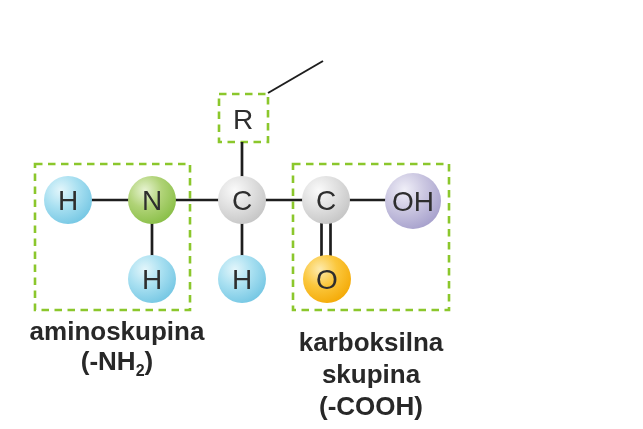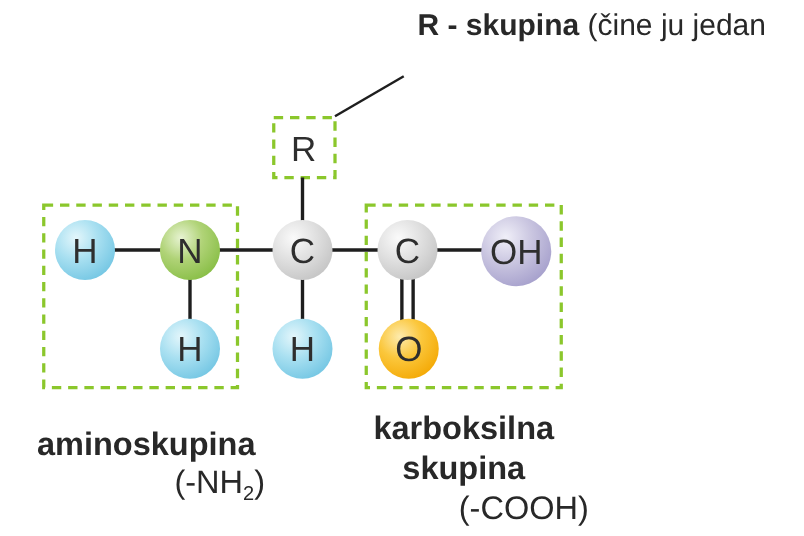--- a/index.html
+++ b/index.html
@@ -16,23 +16,23 @@
   .note{
     position:absolute;left:334px;top:6px;
     font-size:24px;line-height:29.5px;color:#282828;
     white-space:nowrap;
   }
   .note b{font-weight:bold;}
   .grp-label{
     position:absolute;text-align:center;color:#282828;
   }
   .grp-label .title{font-weight:bold;font-size:26px;}
-  .amino-label{left:22px;top:340px;width:190px;line-height:30px;font-size:26px;}
+  .amino-label{left:22px;top:316px;width:190px;line-height:30px;font-size:26px;}
   .carboxyl-label{left:271px;top:326px;width:200px;line-height:32px;font-size:26px;}
-  .formula{font-weight:normal;font-size:26px;text-align:right;}
+  .formula{font-weight:bold;font-size:26px;}
   .formula sub{font-size:16px;}
   .atom-letter{
     font-family:"Liberation Sans", sans-serif;
     font-size:28px;fill:#2e2e2e;text-anchor:middle;
   }
 </style>
 </head>
 <body>
 
 <div class="stage">
@@ -114,21 +114,20 @@
     </g>
     <g>
       <circle cx="413" cy="201" r="28" fill="url(#gradPurple)"></circle>
       <text class="atom-letter" x="413" y="211">OH</text>
     </g>
 
     <text class="atom-letter" x="243" y="129">R</text>
   </svg>
 
   <div class="note">
-    <div><b>R - skupina</b><span> (čine ju jedan</span></div>
   </div>
 
   <div class="grp-label amino-label">
     <div class="title">aminoskupina</div>
     <div class="formula"><span>(-NH</span><sub>2</sub><span>)</span></div>
   </div>
 
   <div class="grp-label carboxyl-label">
     <div class="title">karboksilna</div>
     <div class="title">skupina</div>

